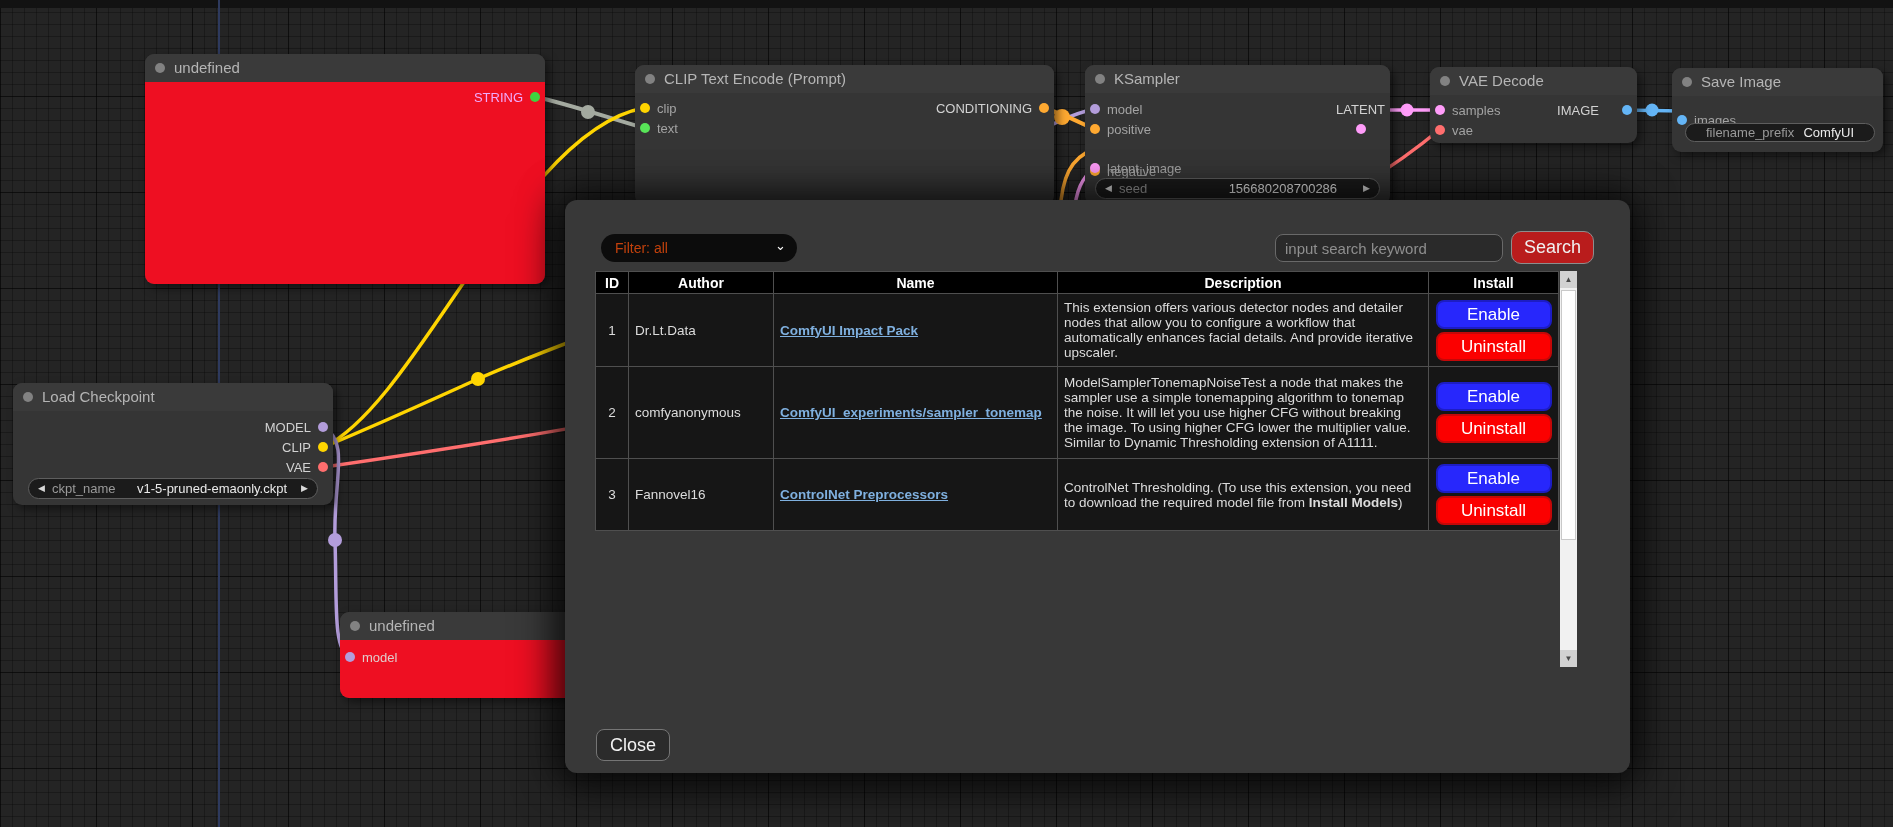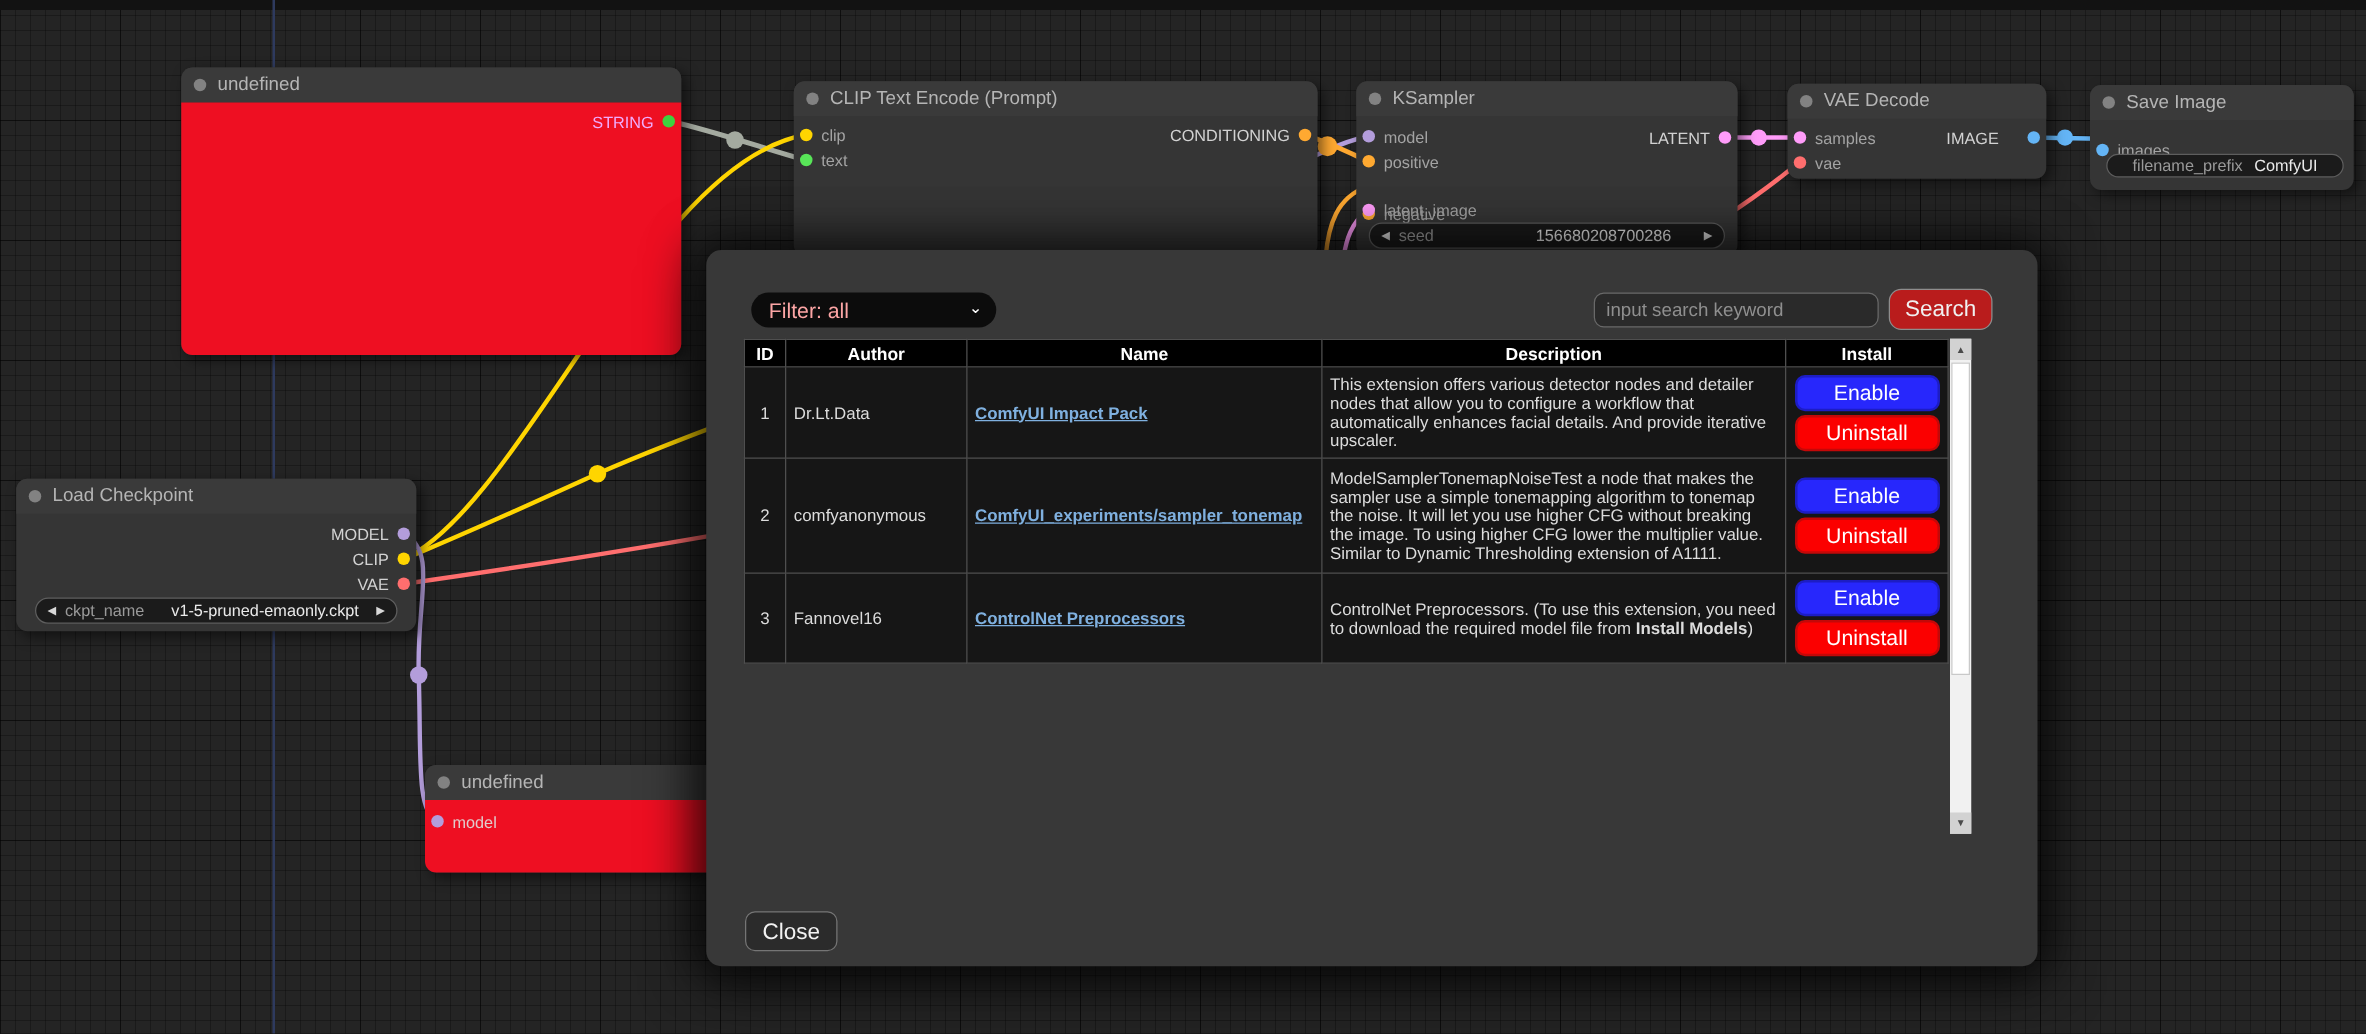--- a/index.html
+++ b/index.html
@@ -40,21 +40,21 @@
   .widget .wvalue.push{margin-left:auto;}
   .widget .arrow.right{margin-left:26px;}
   .widget.nolabels{justify-content:space-between;padding:0 20px;}
 
   
   .modal{position:absolute;left:565px;top:200px;width:1065px;height:573px;background:#383838;
     border-radius:12px;z-index:10;
     box-shadow:0 0 34px 10px rgba(0,0,0,0.55), 0 10px 50px rgba(0,0,0,0.6);}
   .filter-wrap{position:absolute;left:36px;top:34px;width:196px;height:28px;}
   .filter-wrap select{appearance:none;-webkit-appearance:none;width:100%;height:100%;
-    background:#0c0c0c;color:#fca5a5;border:none;border-radius:14px;padding:0 14px;font-size:17px;}
+    background:#0c0c0c;color:#c2410c;border:none;border-radius:14px;padding:0 14px;font-size:14px;}
   .filter-wrap .chev{position:absolute;right:11px;top:4px;color:#fff;font-size:13px;pointer-events:none;}
   .search-input{position:absolute;left:710px;top:34px;width:228px;height:28px;background:#2a2a2a;
     border:1px solid #696969;border-radius:8px;color:#ddd;padding:0 9px;font-size:15px;}
   .search-input::placeholder{color:#8f8f8f;}
   .search-btn{position:absolute;left:946px;top:31px;height:33px;padding:0 12px;background:#b91c1c;
     border:1px solid #8d8d8d;border-radius:10px;color:#f0f0f0;font-size:18px;}
   table.ext{position:absolute;left:30px;top:71px;border-collapse:collapse;table-layout:fixed;width:963px;
     background:#161616;}
   table.ext th{background:#000;color:#fff;font-size:14px;font-weight:bold;height:22px;
     border:1px solid #4f4f4f;text-align:center;padding:0;}
@@ -159,21 +159,21 @@
       <span>positive</span>
     </div>
     <div class="slot in" style="top:76px;margin-top:22px;">
       <span class="sdot" style="background:#ffa931;"></span>
       <span>negative</span>
     </div>
     <div class="slot in" style="top:95px;">
       <span class="sdot" style="background:#ff9cf9;"></span>
       <span>latent_image</span>
     </div>
-    <div class="slot out" style="top:37px;">
+    <div class="slot out" style="top:37px;flex-direction:column;">
       <span>LATENT</span>
       <span class="sdot" style="background:#ff9cf9;"></span>
     </div>
     <div class="widget" style="top:113px;">
       <span class="arrow">◀</span>
       <span class="wlabel">seed</span>
       <span class="wvalue push">156680208700286</span>
       <span class="arrow right">▶</span>
     </div>
   </div>
@@ -297,21 +297,21 @@
           <td class="c-desc"><span>ModelSamplerTonemapNoiseTest a node that makes the sampler use a simple tonemapping algorithm to tonemap the noise. It will let you use higher CFG without breaking the image. To using higher CFG lower the multiplier value. Similar to Dynamic Thresholding extension of A1111.</span><b></b><span></span></td>
           <td class="c-install">
             <button class="btn-enable">Enable</button>
             <button class="btn-uninstall">Uninstall</button>
           </td>
         </tr>
         <tr style="height:66px;">
           <td class="c-id">3</td>
           <td>Fannovel16</td>
           <td class="c-name"><a href="#">ControlNet Preprocessors</a></td>
-          <td class="c-desc"><span>ControlNet Preprocessors. (To use this extension, you need to download the required model file from </span><b>Install Models</b><span>)</span></td>
+          <td class="c-desc"><span>ControlNet Thresholding. (To use this extension, you need to download the required model file from </span><b>Install Models</b><span>)</span></td>
           <td class="c-install">
             <button class="btn-enable">Enable</button>
             <button class="btn-uninstall">Uninstall</button>
           </td>
         </tr>
       </tbody>
     </table>
 
     <div class="vscroll">
       <div class="sbtn up">▲</div>

